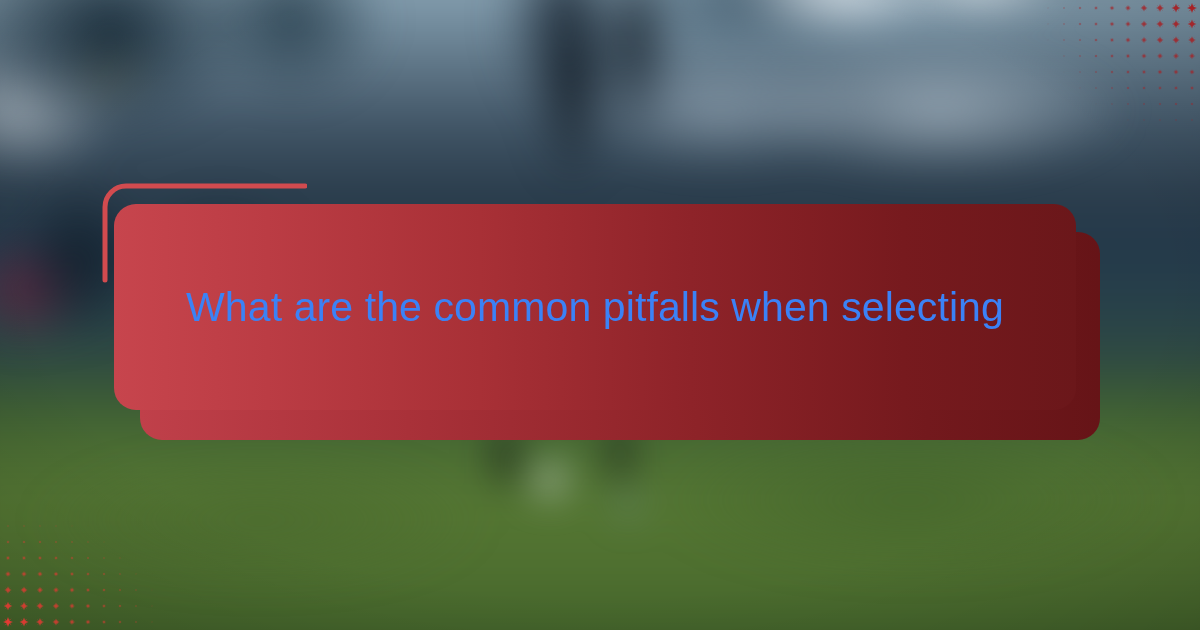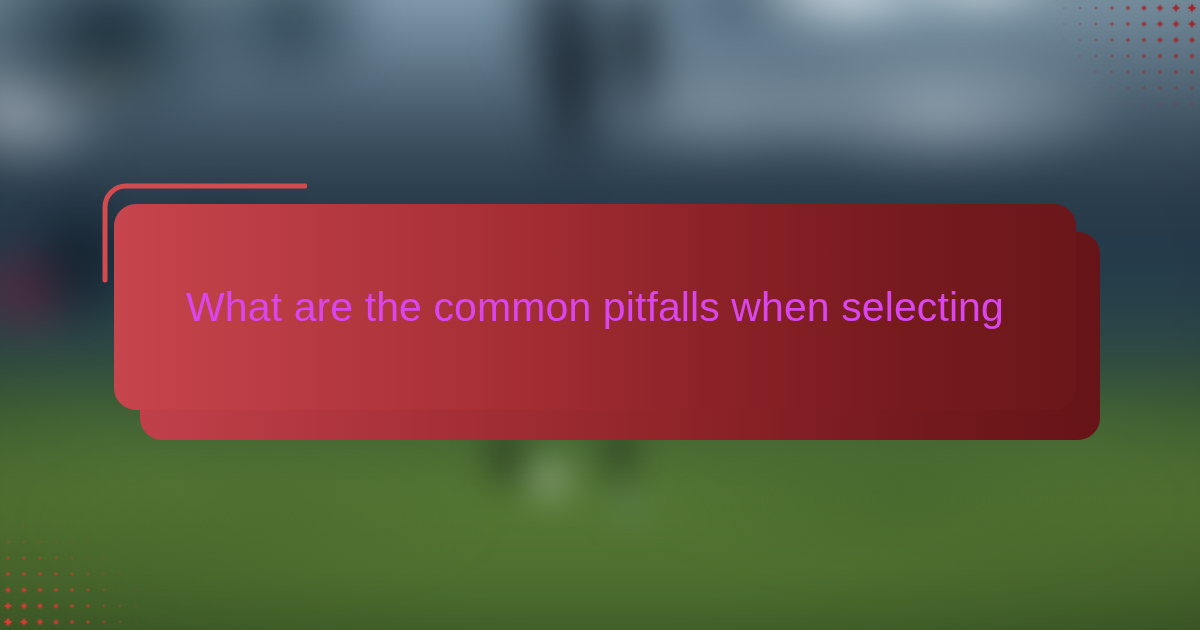--- a/index.html
+++ b/index.html
@@ -124,21 +124,21 @@
     top: 204px;
     width: 962px;
     height: 206px;
     display: flex;
     flex-direction: column;
     align-items: center;
     justify-content: center;
   }
   .headline {
     margin: 0;
-    color: #d946ef;
+    color: #3b82f6;
     font-size: 41px;
     font-weight: 400;
     line-height: 56px;
     text-align: center;
     letter-spacing: .1px;
     max-width: 860px;
   }
 </style>
 </head>
 <body>

